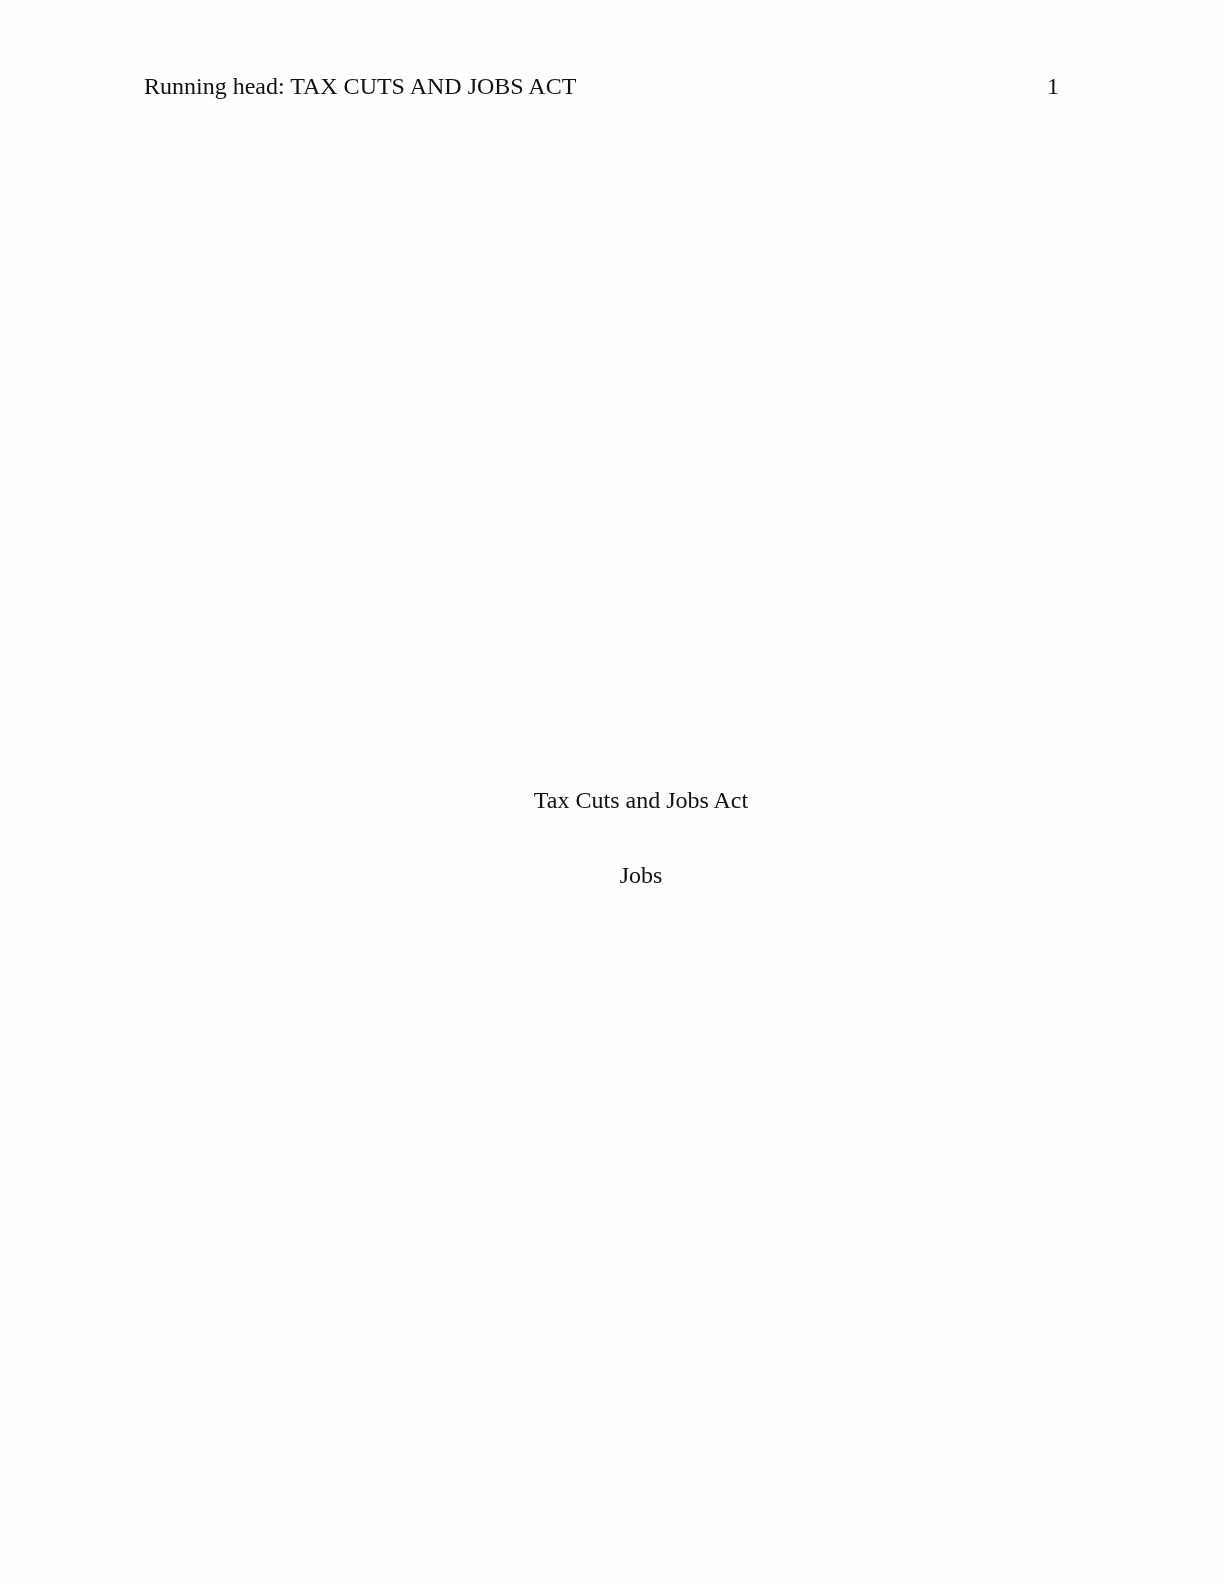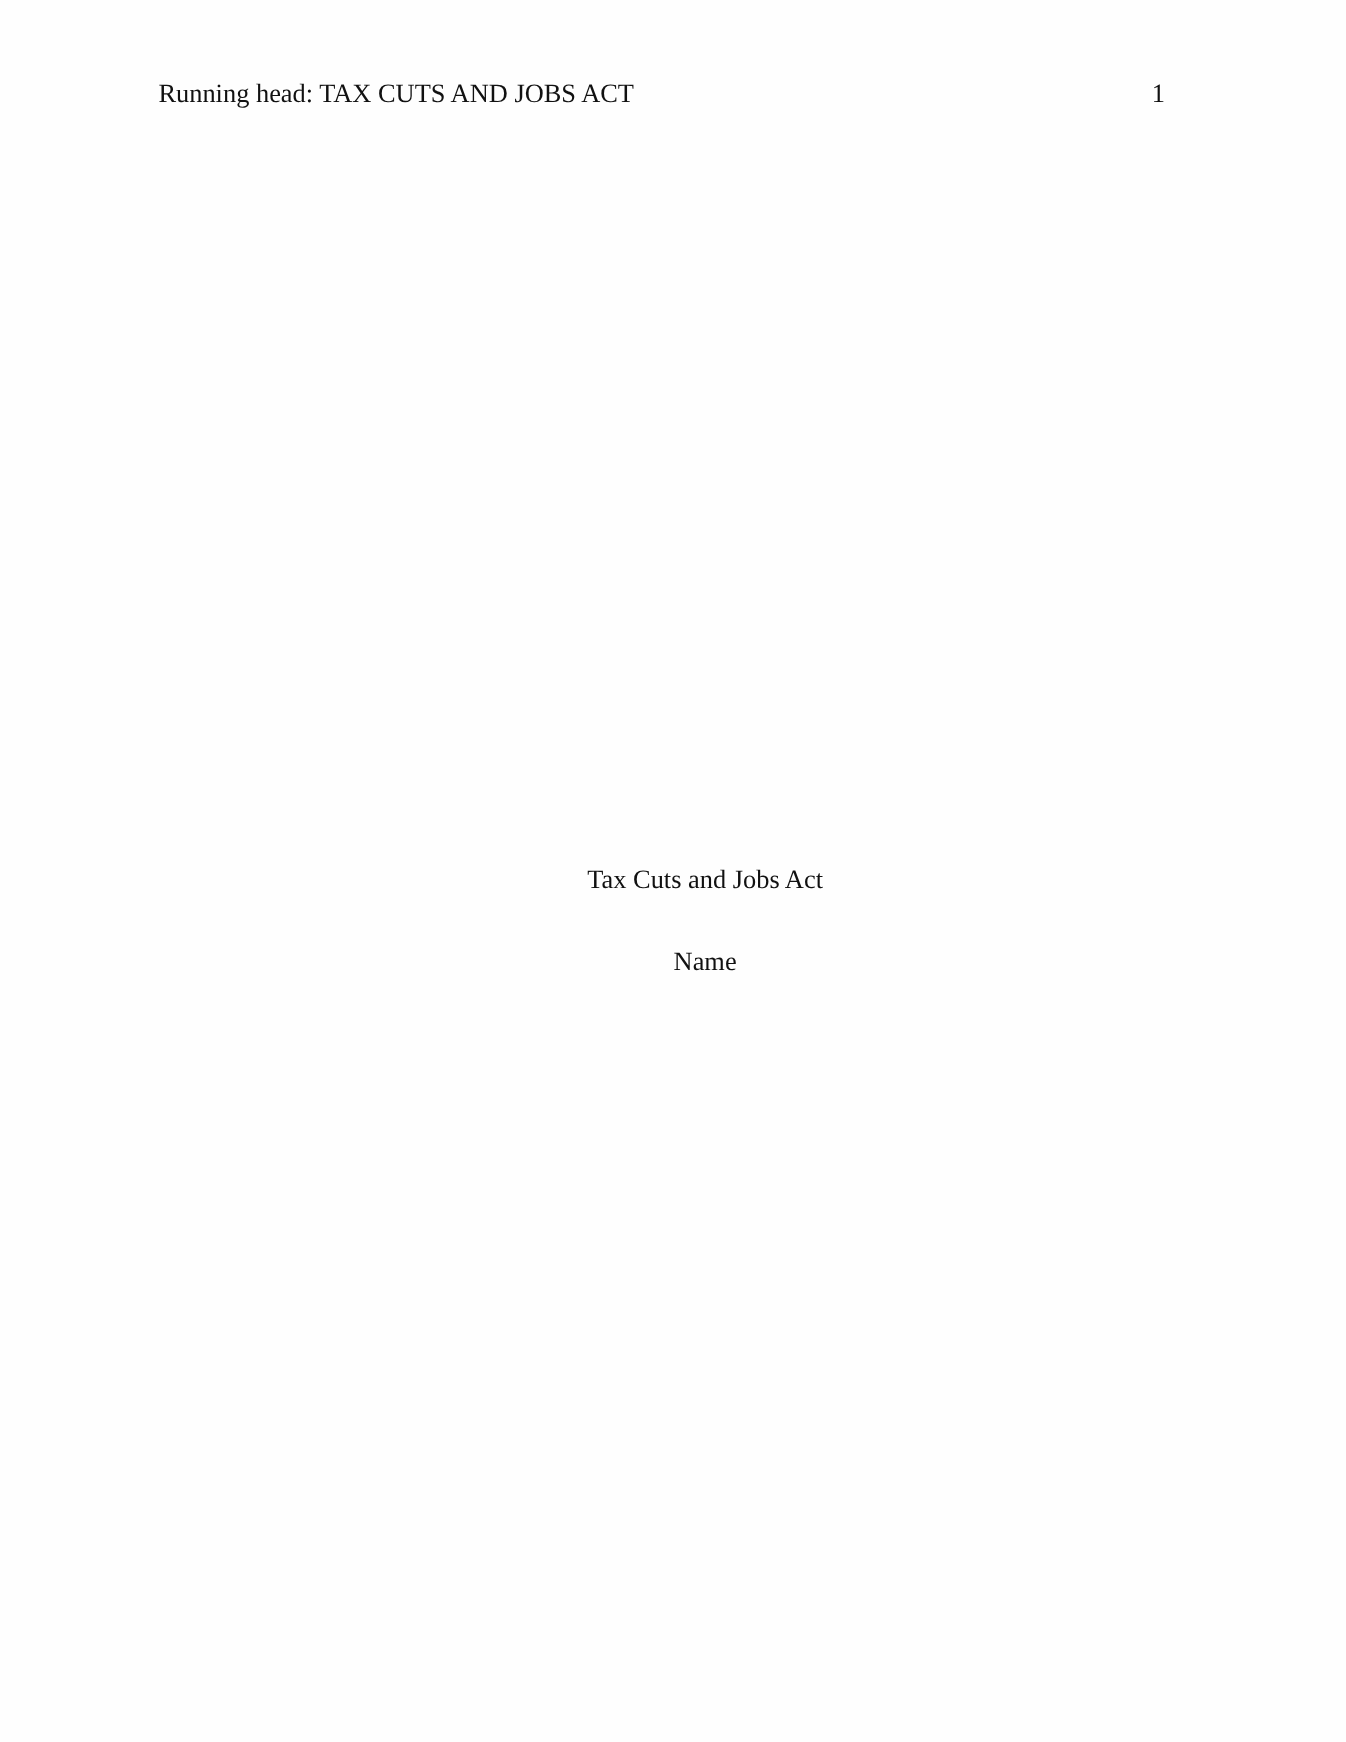--- a/index.html
+++ b/index.html
@@ -62,15 +62,15 @@
 <body>
 
 <div class="page">
   <div class="header">
     <span class="running-head">Running head: TAX CUTS AND JOBS ACT</span>
     <span class="page-number">1</span>
   </div>
 
   <div class="title-block">
     <div class="title-line">Tax Cuts and Jobs Act</div>
-    <div class="title-line">Name</div>
+    <div class="title-line">Jobs</div>
   </div>
 </div>
 
 </body></html>

